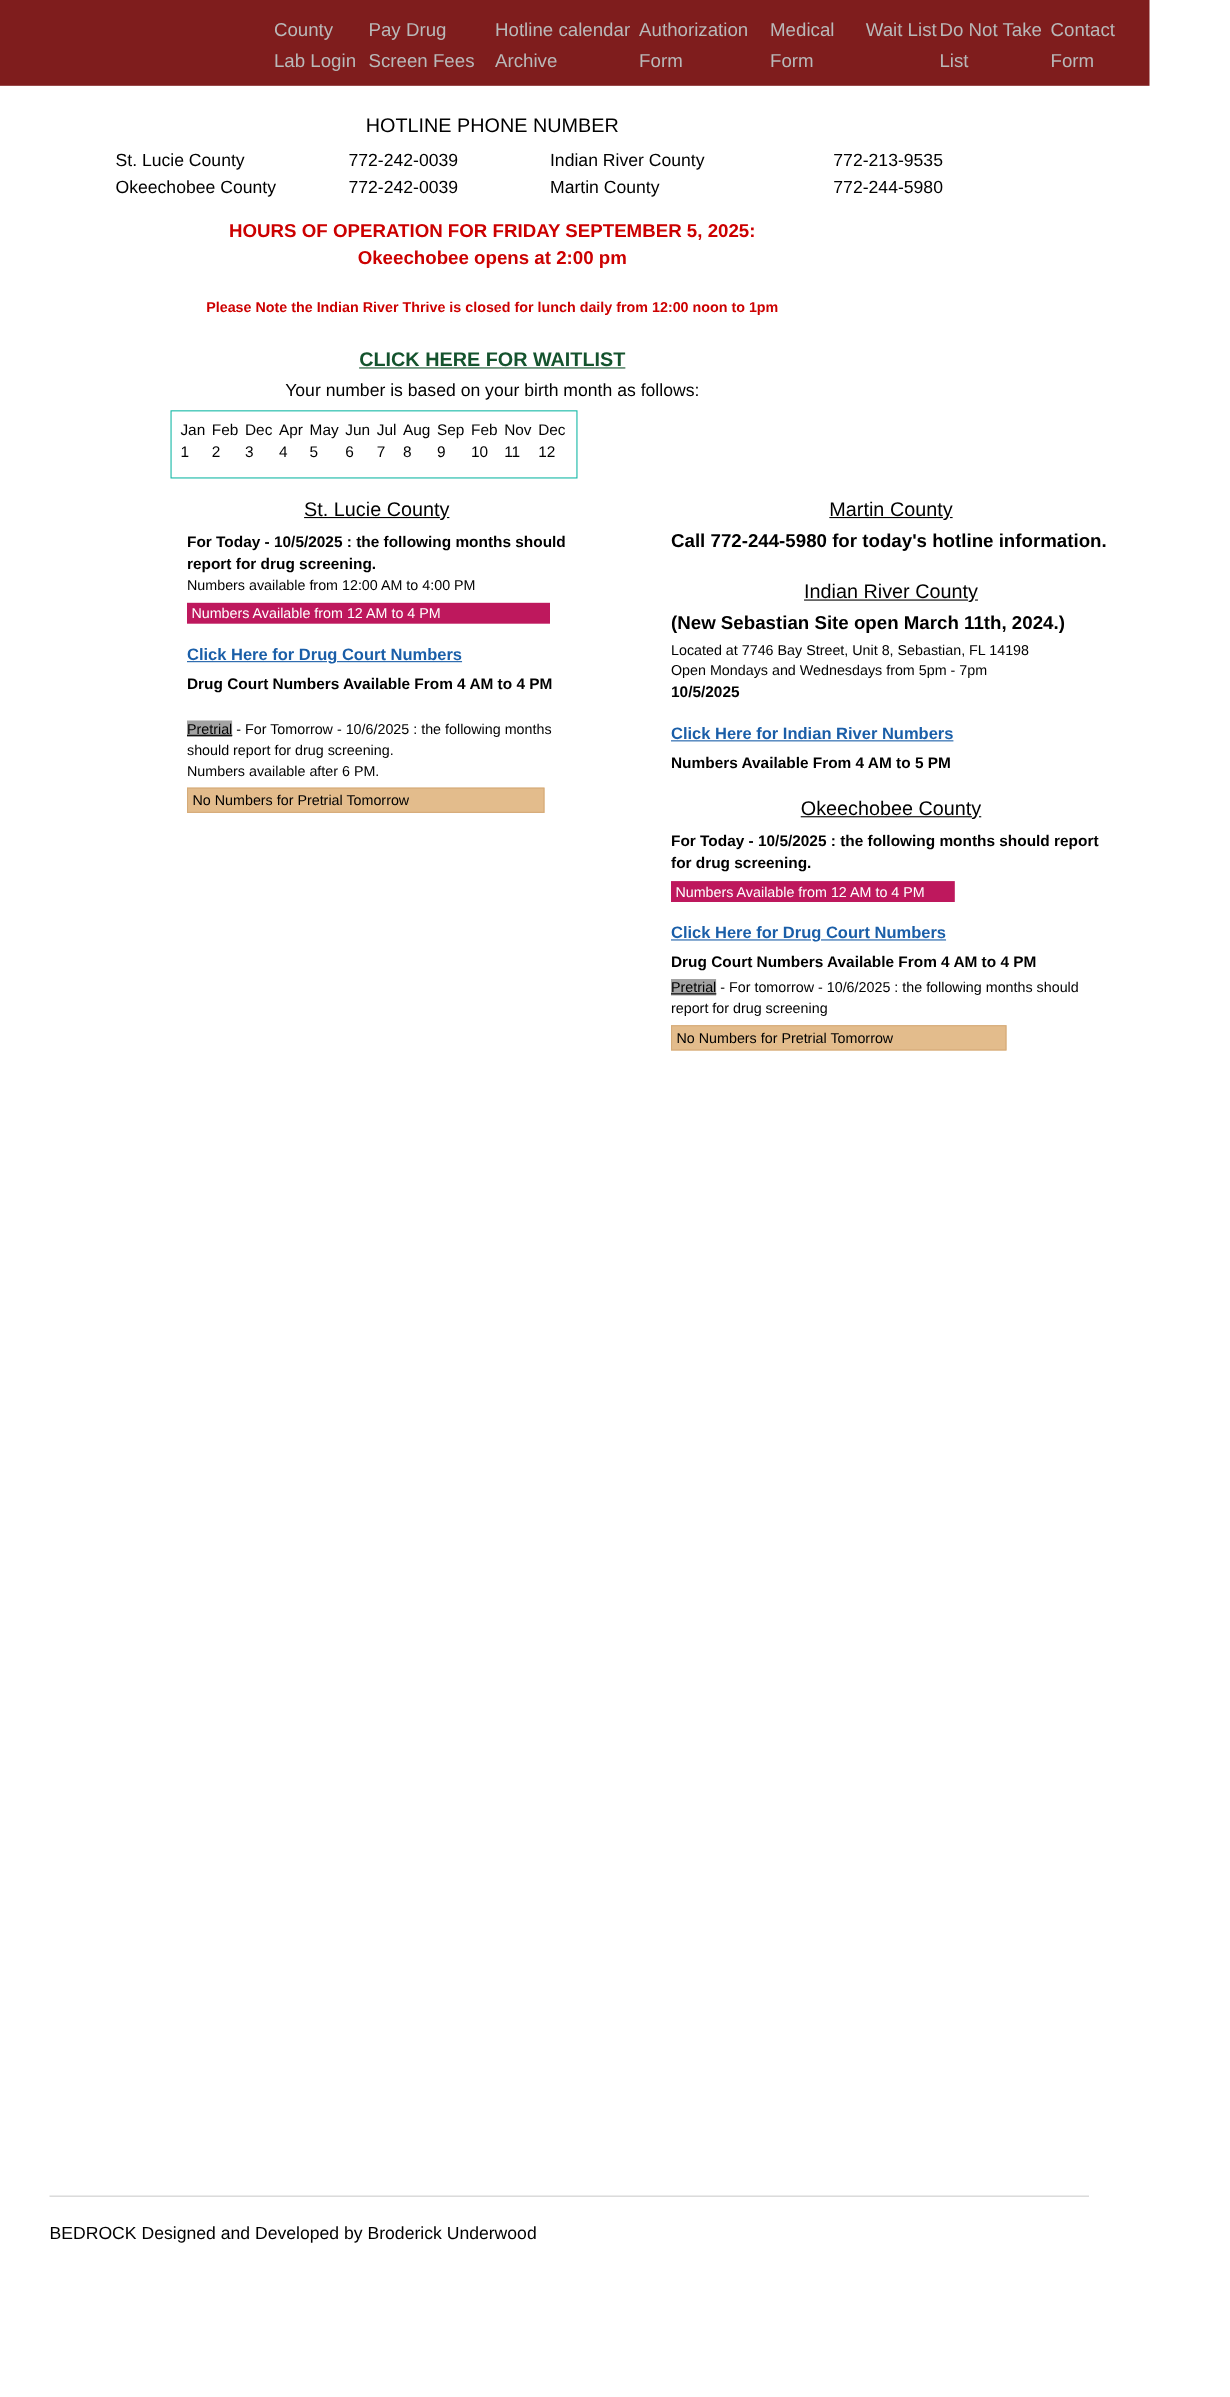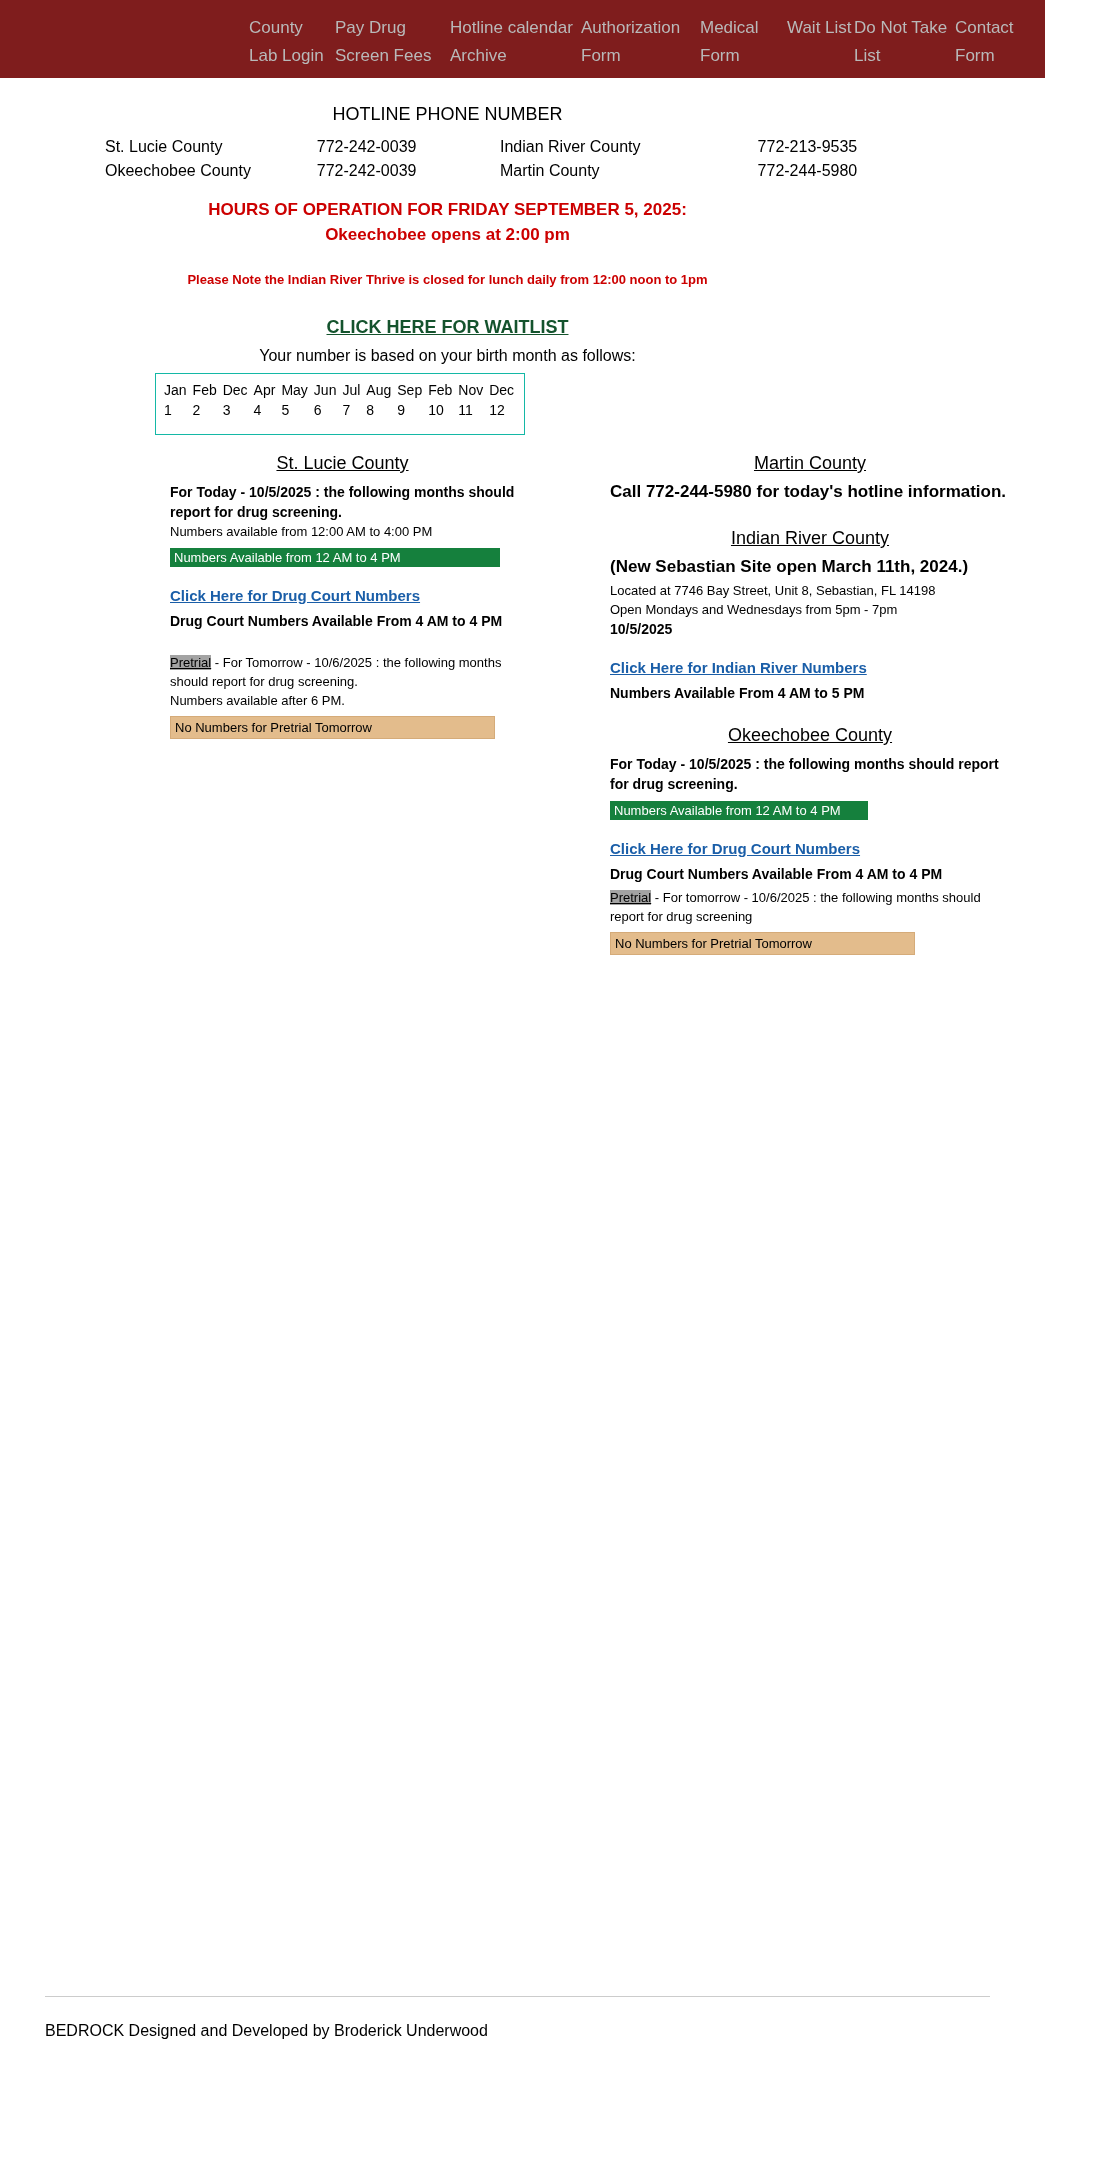--- a/index.html
+++ b/index.html
@@ -160,21 +160,21 @@
     line-height: 19px;
     margin: 0;
   }
   .center-bold-lg {
     text-align: left;
     font-weight: bold;
     font-size: 17px;
     margin: 0 0 4px 0;
   }
   .teal-bar {
-    background: #15803d;
+    background: #be185d;
     color: #ffffff;
     font-size: 13px;
     padding: 2px 4px;
     margin-top: 7px;
     width: 330px;
     box-sizing: border-box;
   }
   .teal-bar.short {
     width: 258px;
   }

